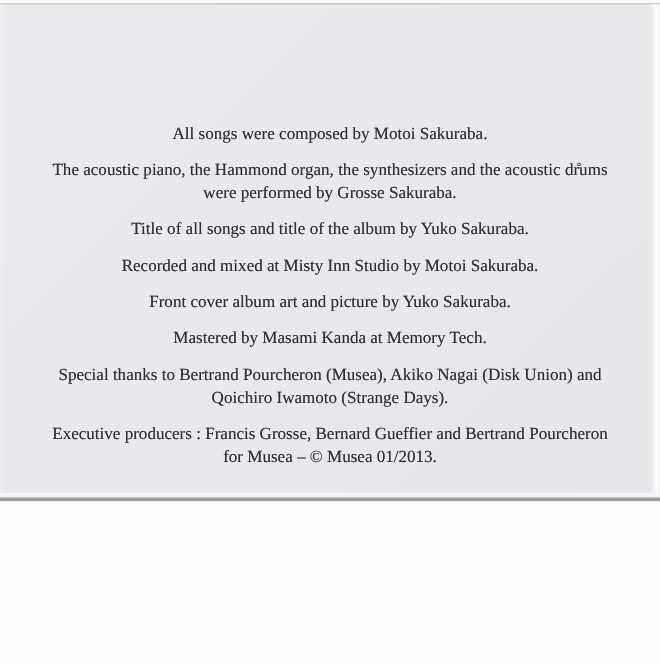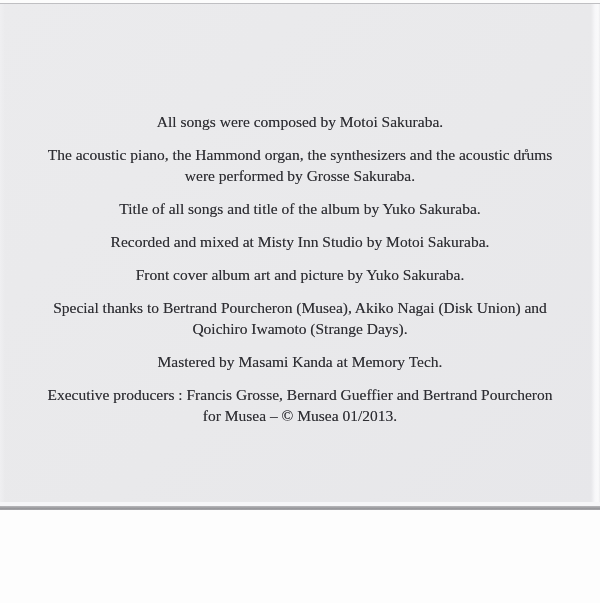--- a/index.html
+++ b/index.html
@@ -3,21 +3,21 @@
 <meta charset="utf-8">
 <style>
   html, body {
     margin: 0;
     padding: 0;
     background: #fdfdfd;
   }
   .scan {
     position: relative;
     width: 600px;
-    height: 510px;
+    height: 456px;
     overflow: hidden;
     background: linear-gradient(135deg, #ebebed 0%, #e9e9eb 55%, #e7e7ea 100%);
     font-family: "Liberation Serif", "DejaVu Serif", serif;
   }
   
   .edge-top-white {
     position: absolute; top: 0; left: 0; right: 0; height: 3px;
     background: #fcfcfc;
   }
   .edge-top-line {
@@ -89,26 +89,26 @@
 
     <p class="credit-paragraph">
       <span class="credit-line">Recorded and mixed at Misty Inn Studio by Motoi Sakuraba.</span>
     </p>
 
     <p class="credit-paragraph">
       <span class="credit-line">Front cover album art and picture by Yuko Sakuraba.</span>
     </p>
 
     <p class="credit-paragraph">
-      <span class="credit-line">Special thanks to Bertrand Pourcheron (Musea), Akiko Nagai (Disk Union) and</span><br>
-      <span class="credit-line">Qoichiro Iwamoto (Strange Days).</span>
+      <span class="credit-line">Mastered by Masami Kanda at Memory Tech.</span>
     </p>
 
     <p class="credit-paragraph">
-      <span class="credit-line">Mastered by Masami Kanda at Memory Tech.</span>
+      <span class="credit-line">Special thanks to Bertrand Pourcheron (Musea), Akiko Nagai (Disk Union) and</span><br>
+      <span class="credit-line">Qoichiro Iwamoto (Strange Days).</span>
     </p>
 
 
     <p class="credit-paragraph">
       <span class="credit-line">Executive producers : Francis Grosse, Bernard Gueffier and Bertrand Pourcheron</span><br>
       <span class="credit-line">for Musea – © Musea 01/2013.</span>
     </p>
 
   </div>
 </div>

